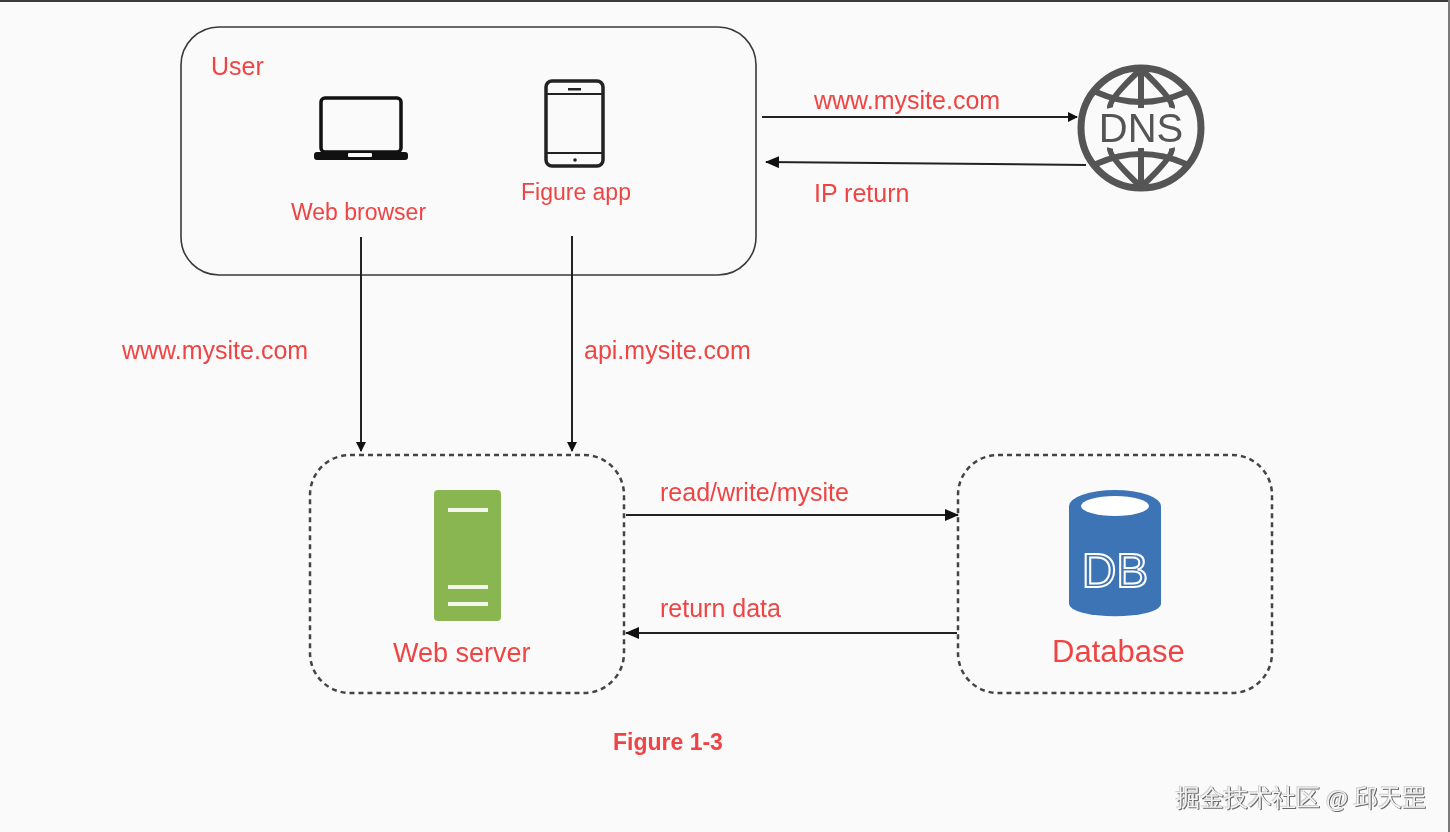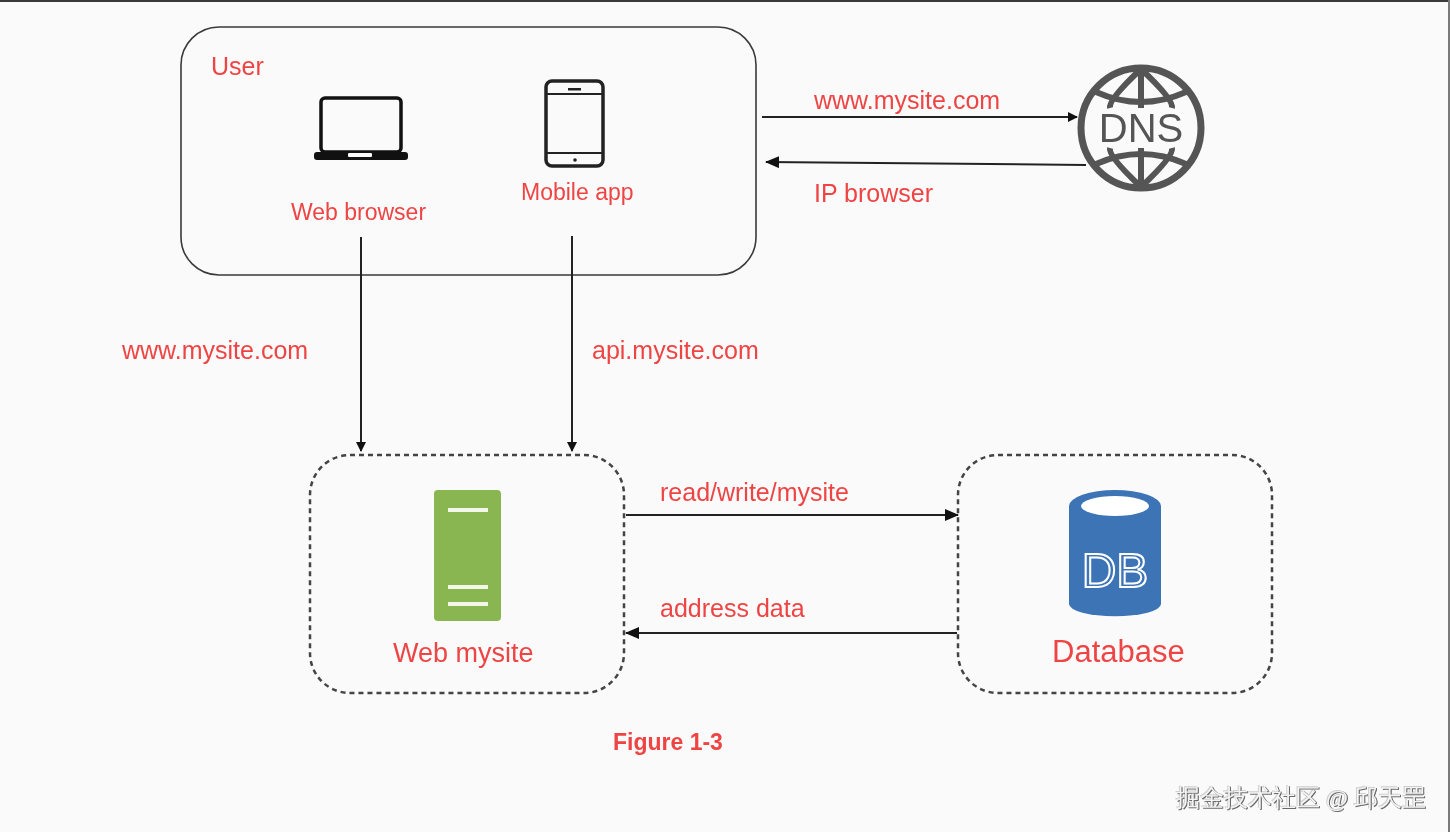--- a/index.html
+++ b/index.html
@@ -88,29 +88,29 @@
     <ellipse cx="1115" cy="506" rx="34" ry="10" fill="#ffffff"></ellipse>
     <text x="1115" y="587" text-anchor="middle" font-family="Liberation Sans, sans-serif" font-size="48" fill="#3d74b6" stroke="#ffffff" stroke-width="2">DB</text>
   </g>
 
   <line x1="626" y1="515" x2="958" y2="515" stroke="#222" stroke-width="2" marker-end="url(#arrL)"></line>
   <line x1="957" y1="633" x2="626" y2="633" stroke="#222" stroke-width="2" marker-end="url(#arrL)"></line>
 </svg>
 
 <div class="lbl" style="left:211px; top:54px;">User</div>
 <div class="lbl lbl-sm" style="left:291px; top:179px;margin-top:22px;">Web browser</div>
-<div class="lbl lbl-sm" style="left:521px; top:181px;">Mobile app</div>
+<div class="lbl lbl-sm" style="left:521px; top:181px;">Figure app</div>
 
 <div class="lbl" style="left:814px; top:88px;">www.mysite.com</div>
-<div class="lbl" style="left:814px; top:181px;">IP browser</div>
+<div class="lbl" style="left:814px; top:181px;">IP return</div>
 
 <div class="lbl" style="left:122px; top:338px;">www.mysite.com</div>
-<div class="lbl" style="left:584px; top:338px;margin-left:8px;">api.mysite.com</div>
+<div class="lbl" style="left:584px; top:338px;">api.mysite.com</div>
 
 <div class="lbl" style="left:660px; top:480px;">read/write/mysite</div>
-<div class="lbl" style="left:660px; top:596px;">address data</div>
+<div class="lbl" style="left:660px; top:596px;">return data</div>
 
-<div class="lbl" style="left:393px; top:640px; font-size:27px;">Web mysite</div>
+<div class="lbl" style="left:393px; top:640px; font-size:27px;">Web server</div>
 <div class="lbl" style="left:1052px; top:636px; font-size:31px;">Database</div>
 
 <div class="lbl lbl-sm" style="left:613px; top:731px;font-weight:bold;">Figure 1-3</div>
 
 <div class="watermark">掘金技术社区 @ 邱天罡</div>
 
 </body></html>

